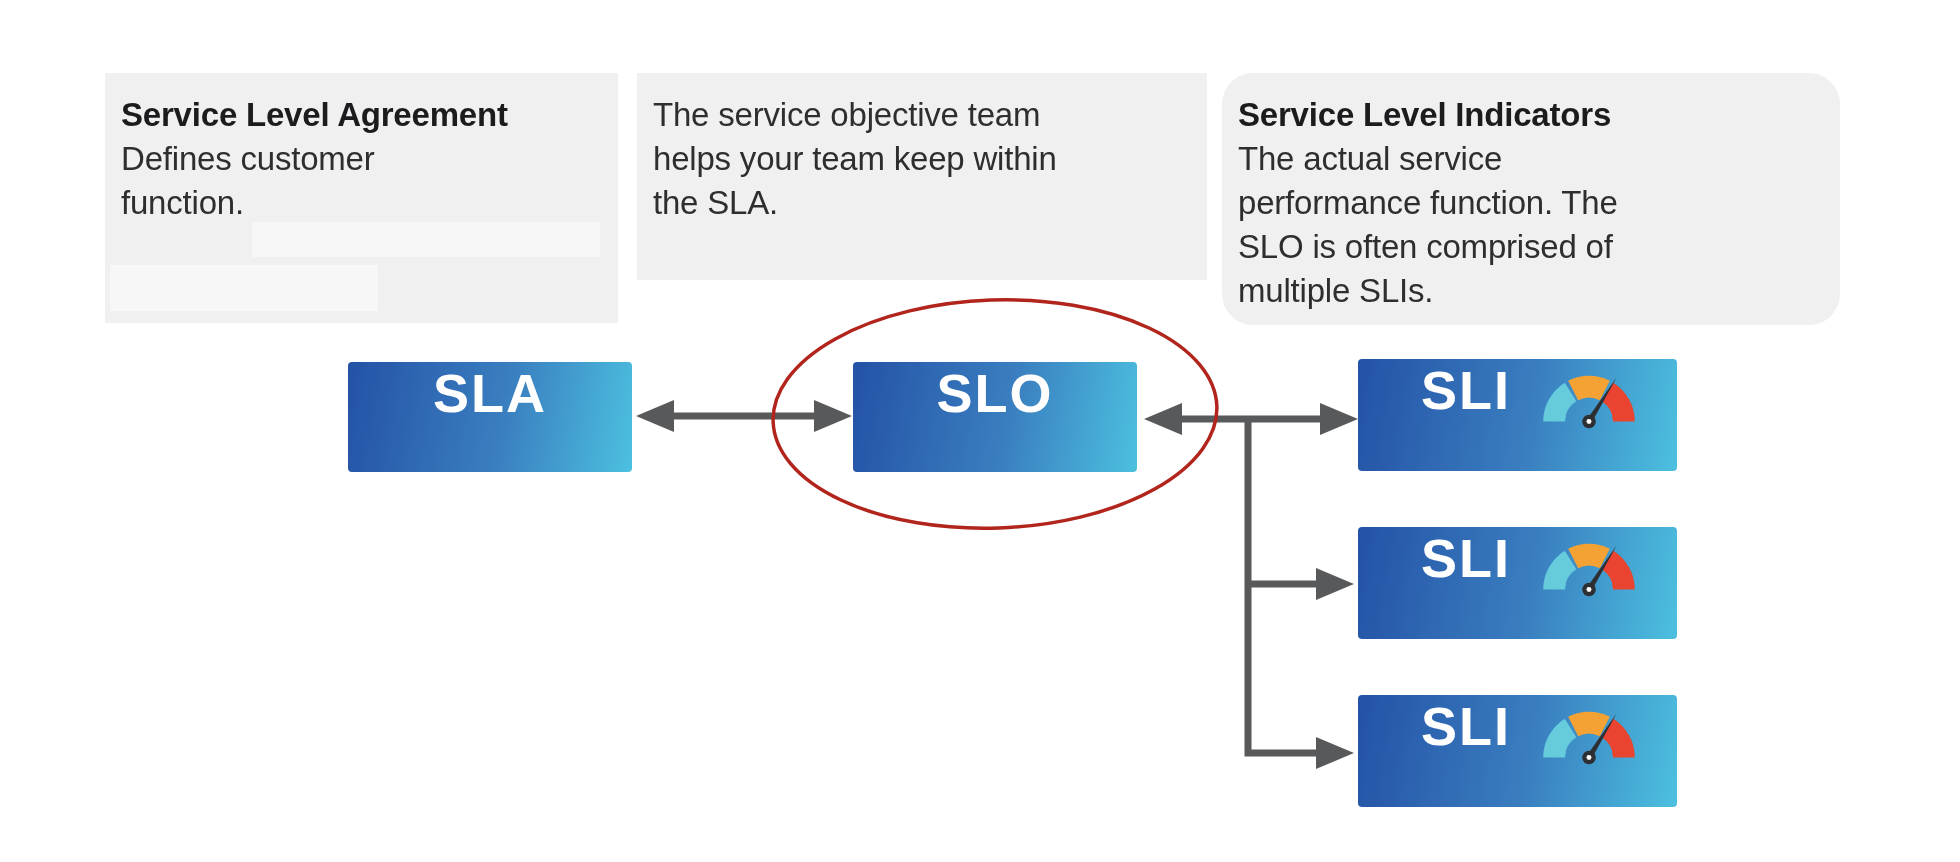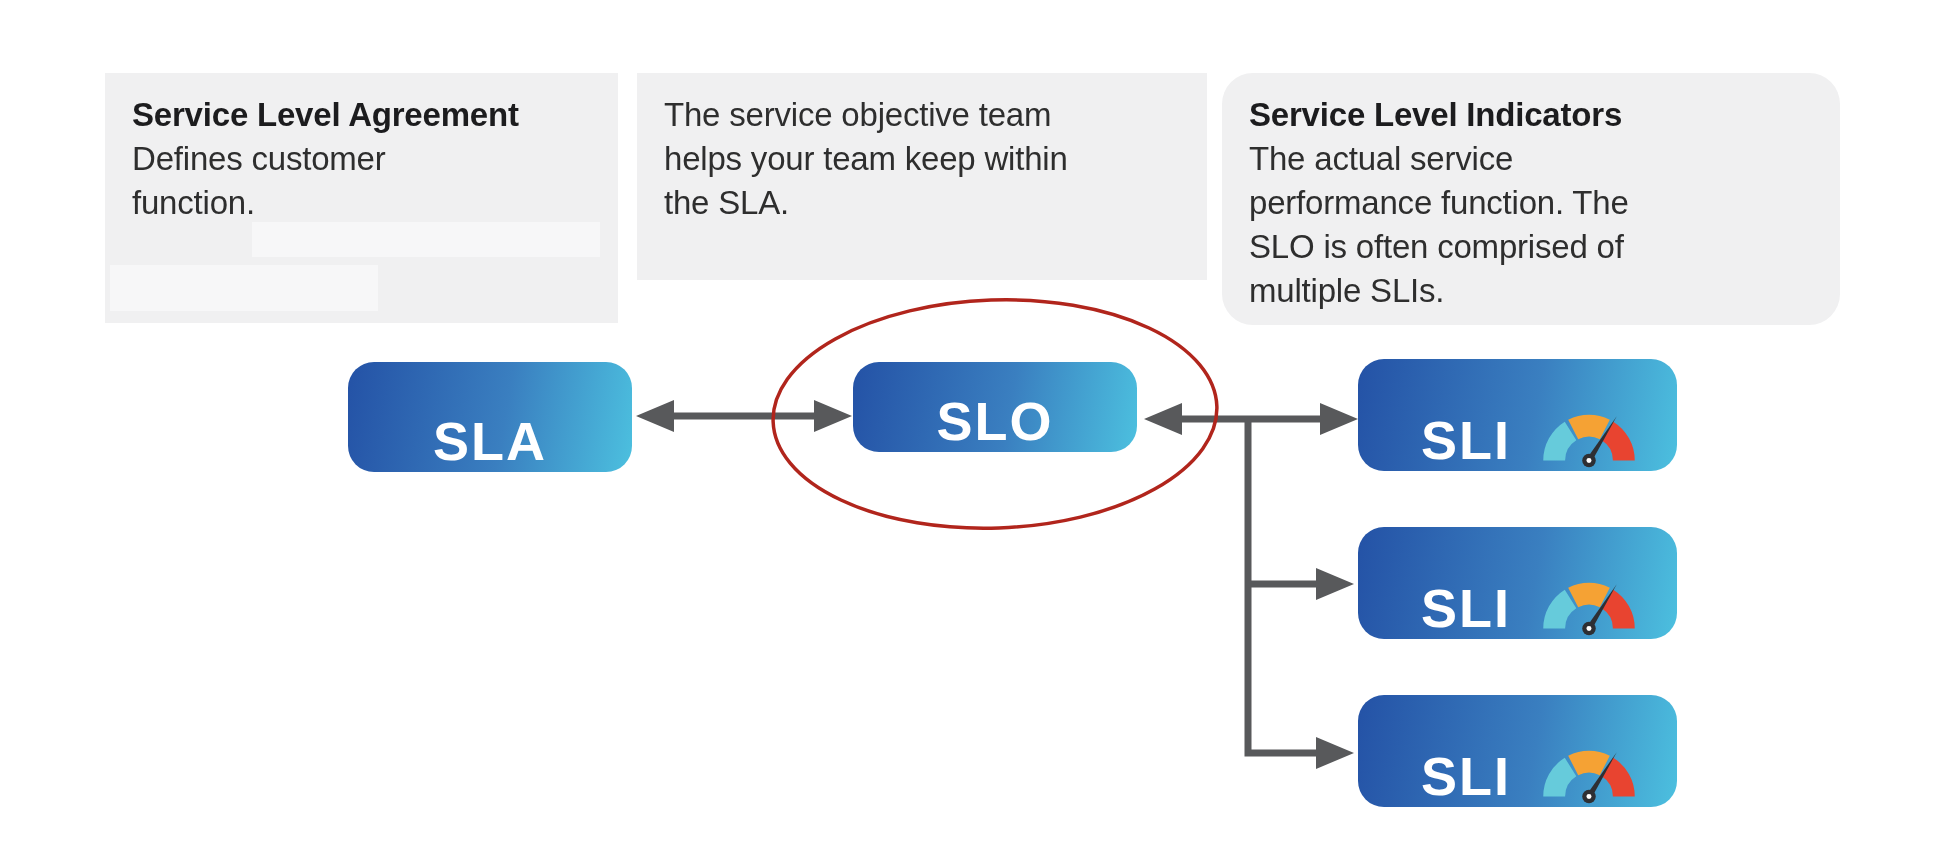--- a/index.html
+++ b/index.html
@@ -3,33 +3,33 @@
 <meta charset="utf-8">
 <style>
   html,body{margin:0;padding:0;background:#ffffff;}
   .canvas{
     position:relative;width:1960px;height:862px;background:#ffffff;overflow:hidden;
     font-family:"Liberation Sans",sans-serif;
   }
   
   .desc{
     position:absolute;top:73px;background:#f0f0f1;
-    padding:20px 16px 0 27px;box-sizing:border-box;color:#2e2e2e;
+    padding:20px 16px 0 16px;box-sizing:border-box;color:#2e2e2e;
   }
   .desc h3{
     margin:0;font-size:33px;line-height:44px;font-weight:700;color:#1c1c1e;
     letter-spacing:-0.2px;
   }
   .desc .line{font-size:33px;line-height:44px;letter-spacing:-0.2px;}
   .redact{position:absolute;background:#f7f7f8;}
   
   .node{
-    position:absolute;border-radius:26px;
+    position:absolute;border-radius:4px;
     background:linear-gradient(100deg,#2452a6 0%,#3a7fc0 55%,#4cc0df 100%);
-    display:flex;align-items:flex-end;justify-content:center;
+    display:flex;align-items:flex-start;justify-content:center;
   }
   .node .label{
     color:#ffffff;font-size:54px;font-weight:700;letter-spacing:2px;
   }
   .node.sli{gap:26px;padding-left:27px;}
   .gauge{width:104px;height:73px;}
   
   .overlay{position:absolute;left:0;top:0;width:1960px;height:862px;pointer-events:none;}
 </style>
 </head>
@@ -56,21 +56,21 @@
     <div class="line">The actual service</div>
     <div class="line">performance function. The</div>
     <div class="line">SLO is often comprised of</div>
     <div class="line">multiple SLIs.</div>
   </section>
 
   <div class="node" style="left:348px;top:362px;width:284px;height:110px;">
     <span class="label">SLA</span>
   </div>
 
-  <div class="node" style="left:853px;top:362px;width:284px;height:90px;">
+  <div class="node" style="left:853px;top:362px;width:284px;height:110px;">
     <span class="label">SLO</span>
   </div>
 
   <div class="node sli" style="left:1358px;top:359px;width:292px;height:112px;">
     <span class="label">SLI</span>
     <svg class="gauge" viewBox="0 0 100 70">
       <path d="M6,60 A44,44 0 0 1 26.7,22.7 L37.8,40.5 A23,23 0 0 0 27,60 Z" fill="#66cbdb"></path>
       <path d="M30,20.8 A44,44 0 0 1 70,20.8 L60.4,39.5 A23,23 0 0 0 39.6,39.5 Z" fill="#f5a234"></path>
       <path d="M73.3,22.7 A44,44 0 0 1 94,60 L73,60 A23,23 0 0 0 62.2,40.5 Z" fill="#e84430"></path>
       <path d="M47.6,58.5 L76.5,17.6 L52.4,61.5 Z" fill="#2e2f33"></path>

